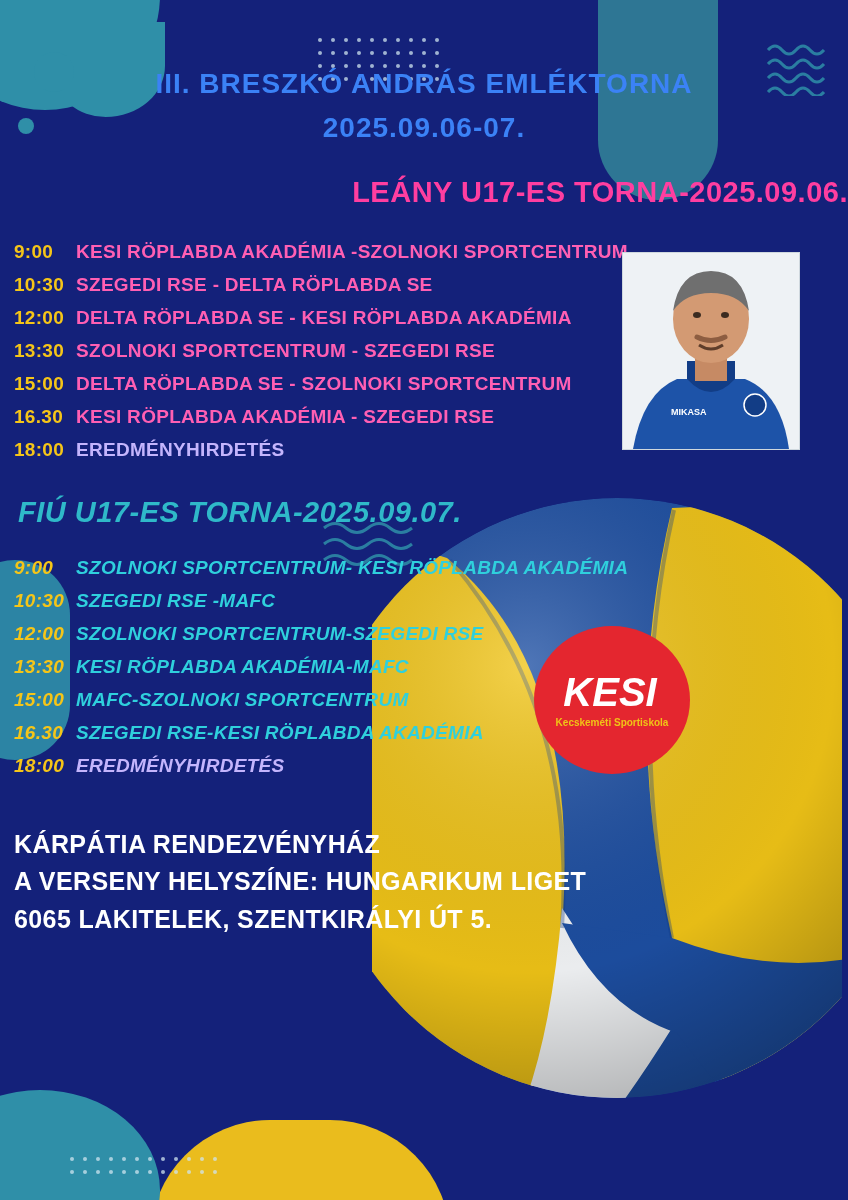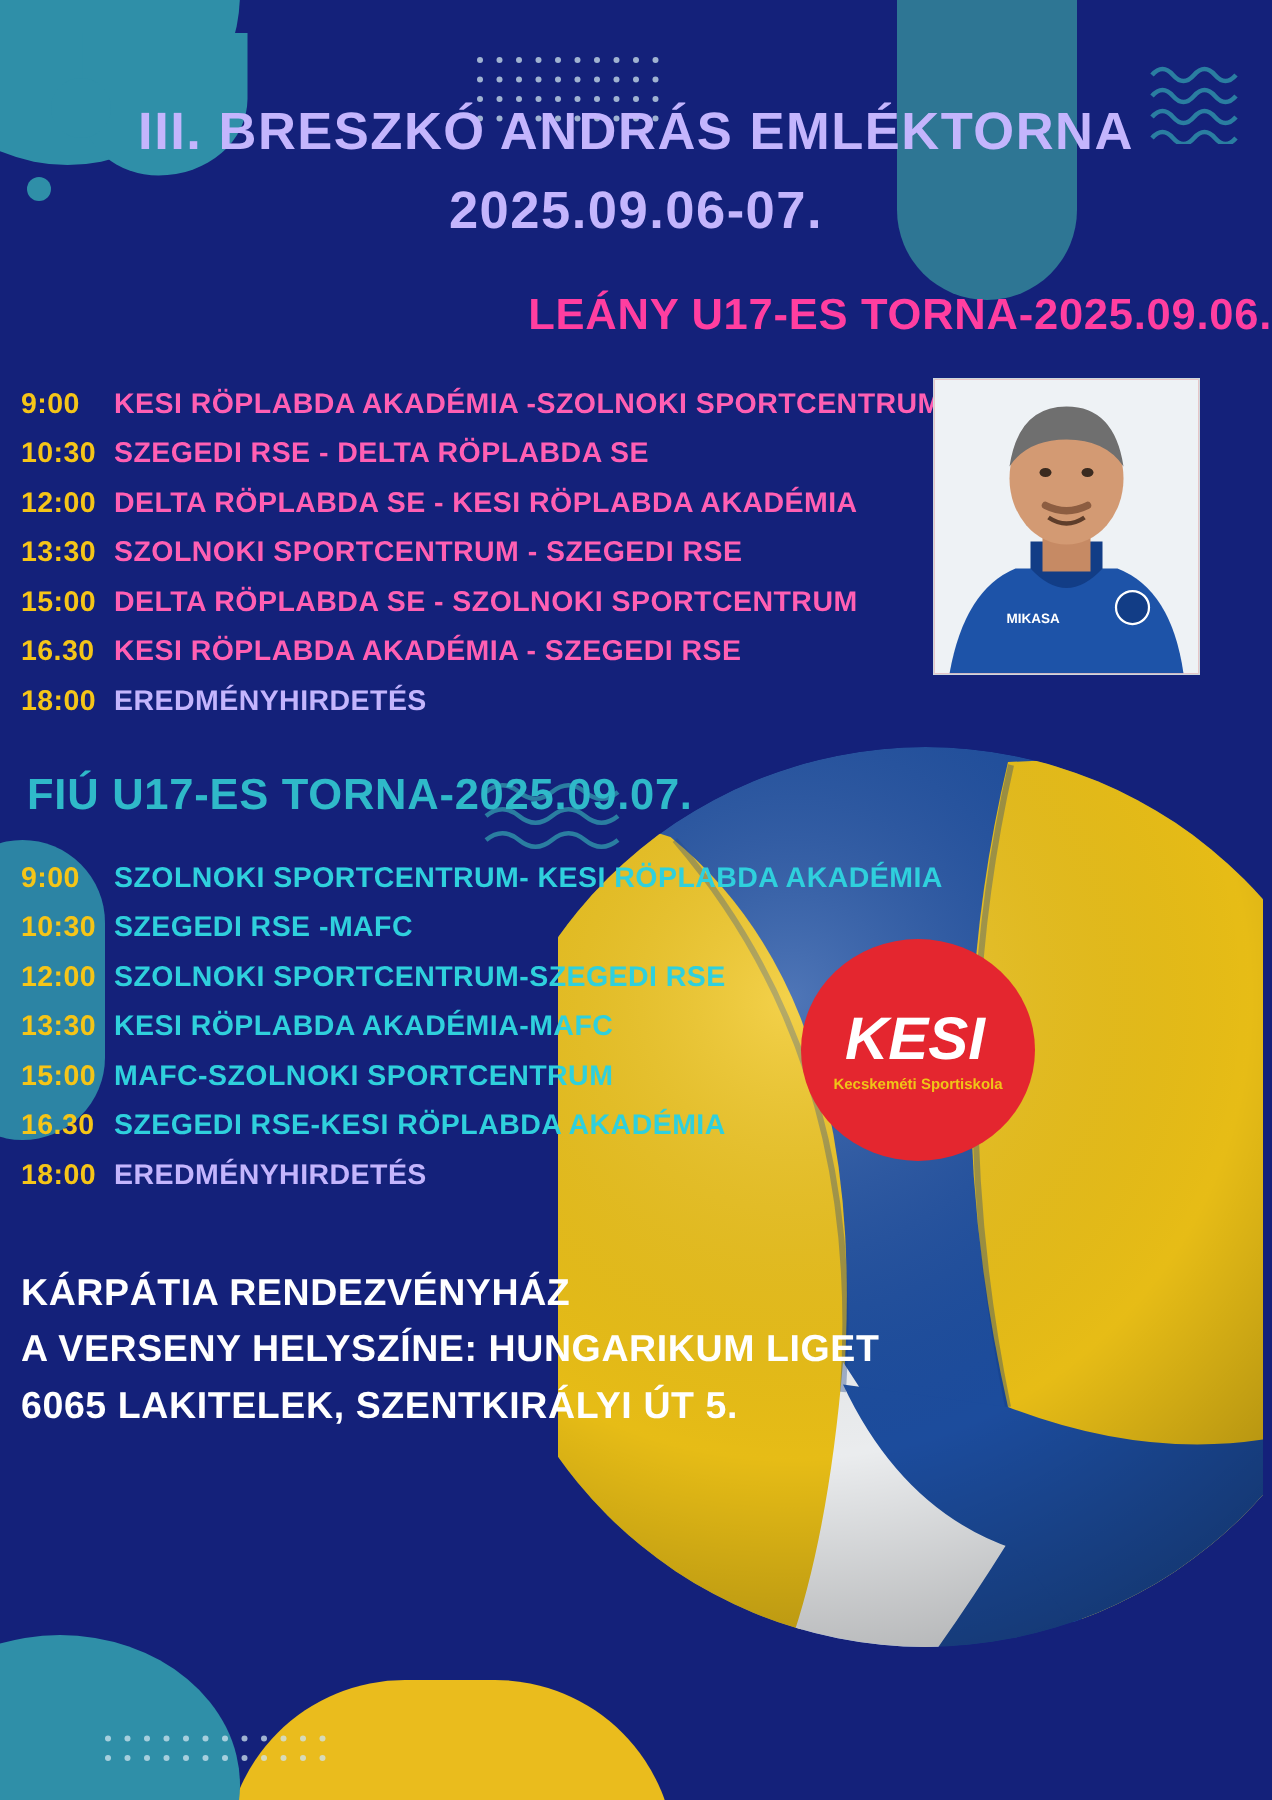--- a/index.html
+++ b/index.html
@@ -132,23 +132,23 @@
 
   
   .content {
     position: relative;
     z-index: 5;
     padding: 0 0 0 0;
   }
   .title {
     margin: 66px 24px 0 24px;
     text-align: center;
-    color: #c4b5fd;
+    color: #3b82f6;
     font-weight: bold;
-    font-size: 35px;
+    font-size: 28px;
     letter-spacing: 1px;
     line-height: 1.28;
     text-transform: uppercase;
   }
   .title .line2 {
     display: block;
     margin-top: 8px;
   }
   .section-head {
     margin: 30px 0 0 18px;
@@ -182,41 +182,41 @@
   .matches .teams {
     flex: 1;
   }
   .girls-list .time { color: #f5c518; }
   .girls-list .teams { color: #ff5fb3; }
   .boys-list .time { color: #f5c518; }
   .boys-list .teams { color: #2fd0dd; }
   .matches li.result .time { color: #f5c518; }
   .matches li.result .teams { color: #c4b5fd; }
 
-  .boys-block { margin-top: 24px; }
+  .boys-block { margin-top: 24px; font-style: italic; }
   .boys-list { margin-top: 22px; }
 
   .venue {
     margin: 44px 0 0 14px;
     color: #ffffff;
     font-weight: bold;
     font-size: 25px;
     line-height: 1.5;
     letter-spacing: .4px;
   }
   .venue div { white-space: nowrap; }
 
   
   .portrait {
     position: absolute;
     right: 48px;
     top: 252px;
     width: 176px;
     height: 196px;
-    background: #fca5a5;
+    background: #4d7c0f;
     border: 1px solid #cfd8de;
     overflow: hidden;
     z-index: 6;
   }
   .portrait svg { display: block; }
 </style>
 </head>
 <body>
 
 <div class="poster">

